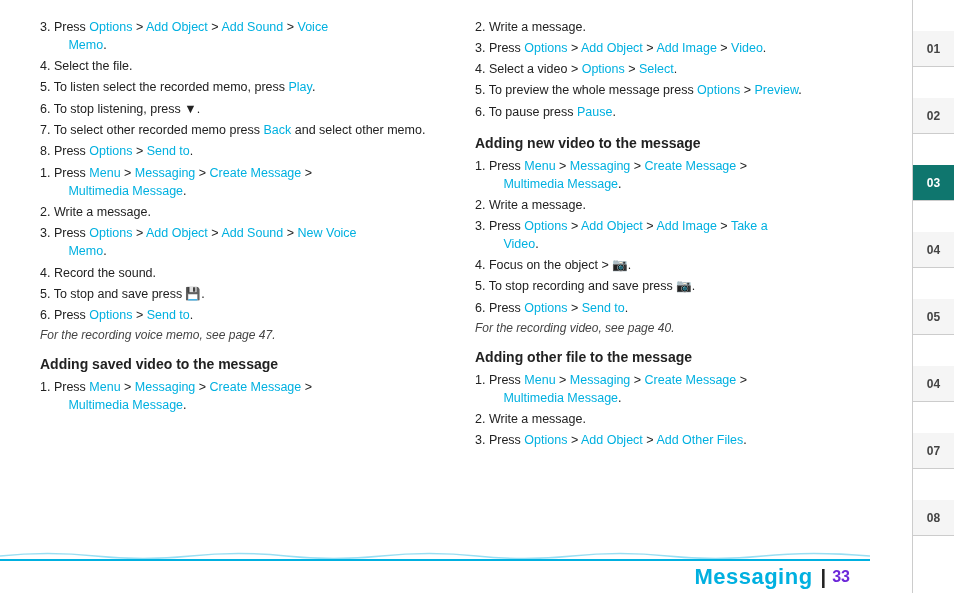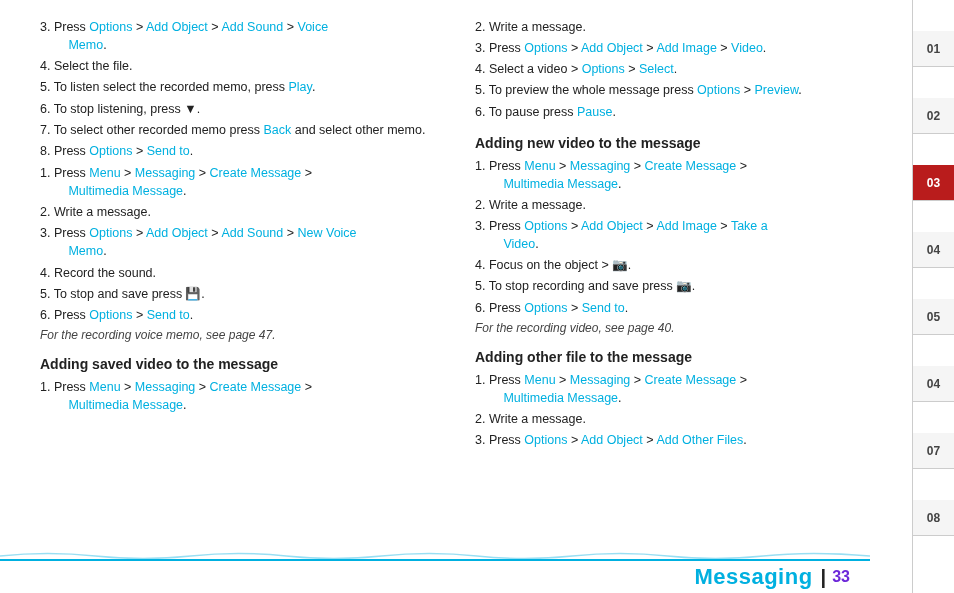--- a/index.html
+++ b/index.html
@@ -56,21 +56,21 @@
       font-size: 12px;
       font-weight: bold;
       color: #444;
       border-bottom: 1px solid #ccc;
       cursor: pointer;
       background: #f5f5f5;
       margin-top: 31px;
     }
 
     .tab-item.active {
-      background: #b91c1c;
+      background: #0f766e;
       color: #fff;
     }
 
     
     .section-heading {
       font-size: 14px;
       font-weight: bold;
       color: #222;
       margin-bottom: 6px;
       margin-top: 14px;

